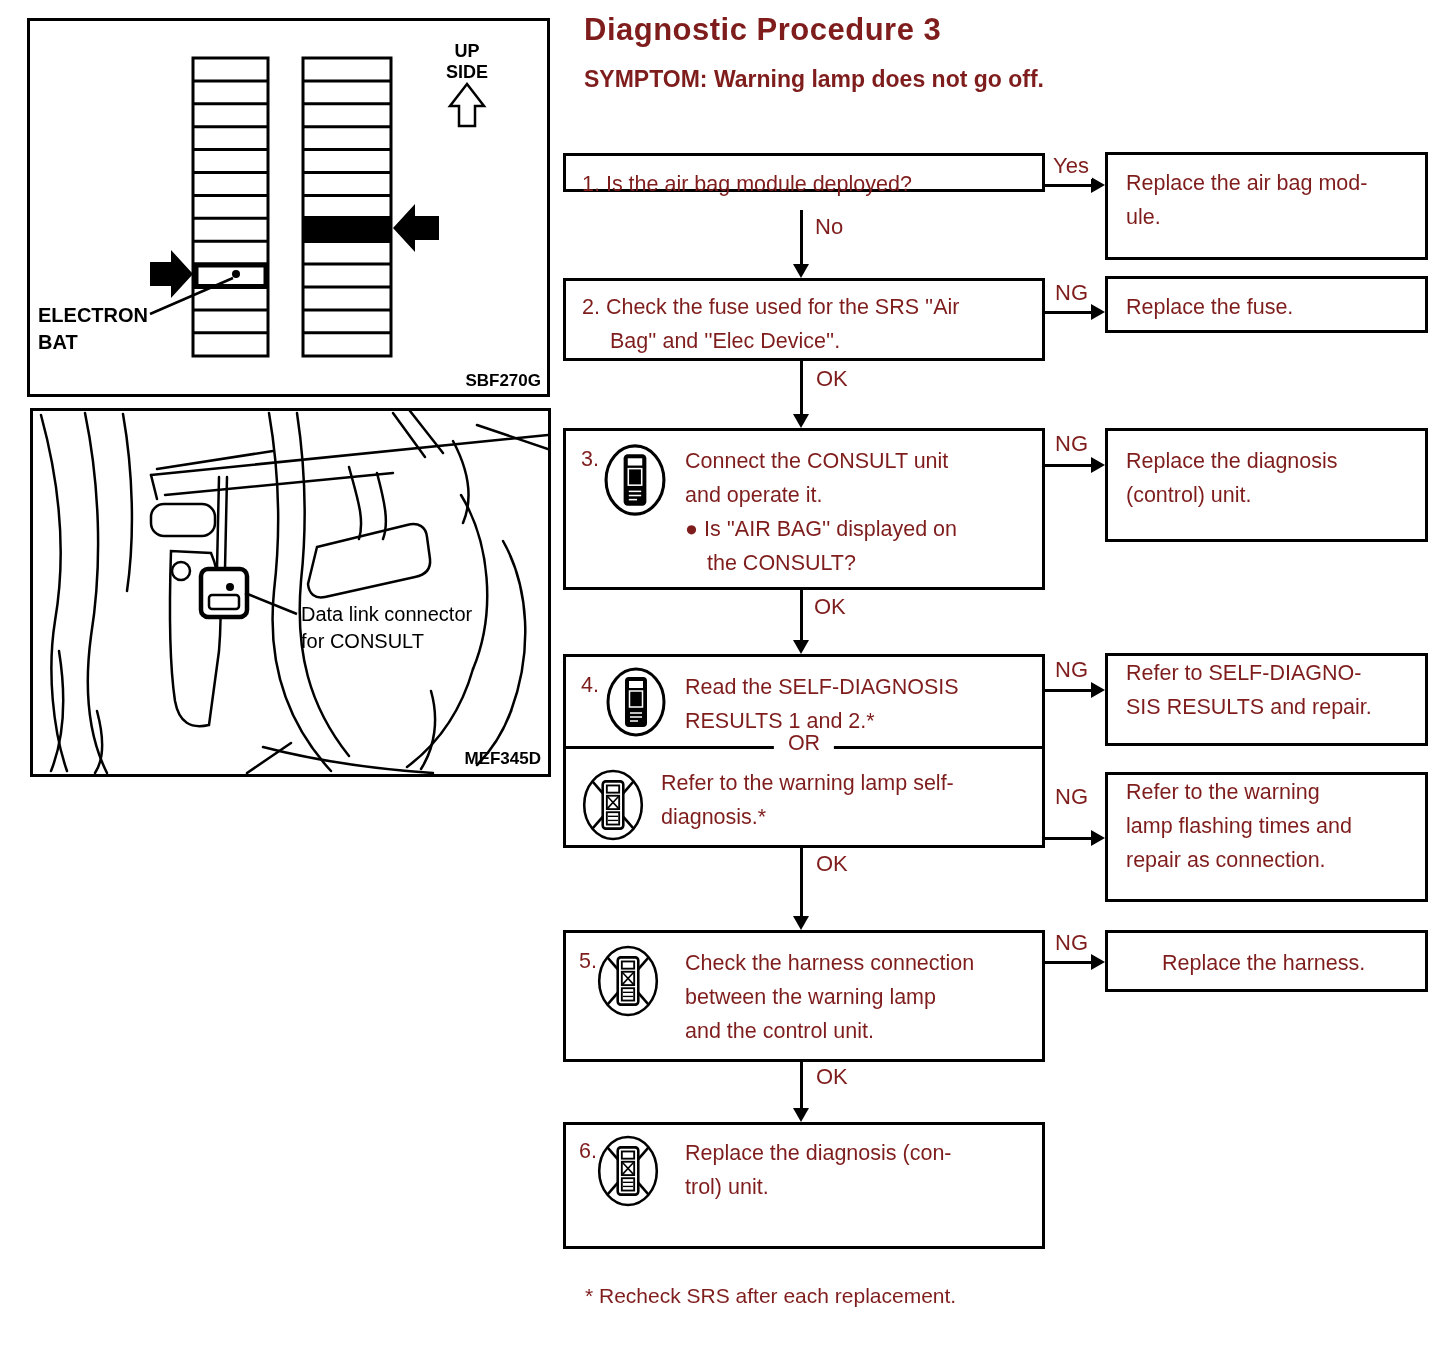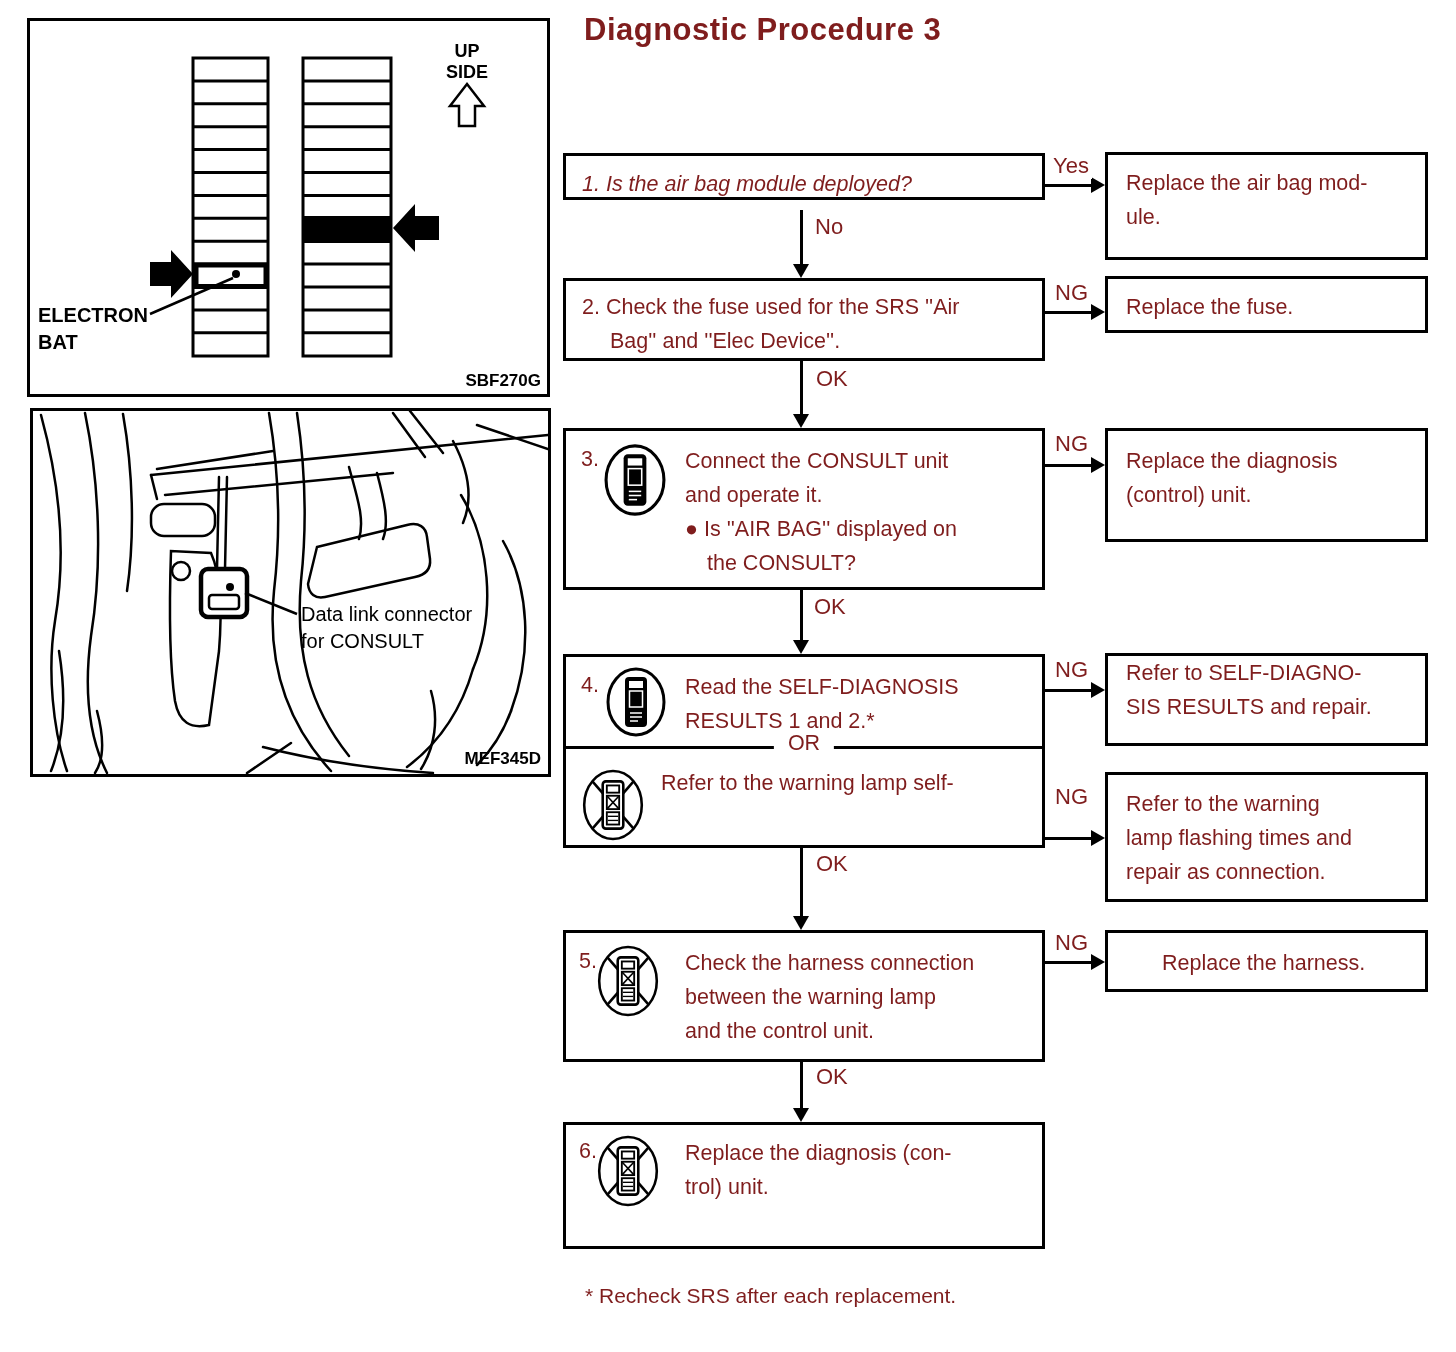--- a/index.html
+++ b/index.html
@@ -34,20 +34,21 @@
   .head-down{position:absolute;width:0;height:0;border-left:8px solid transparent;border-right:8px solid transparent;border-top:14px solid #000;}
   .head-right{position:absolute;width:0;height:0;border-top:8px solid transparent;border-bottom:8px solid transparent;border-left:14px solid #000;}
   .flow-label{position:absolute;font-size:22px;background:#fff;padding:0 3px;}
 </style>
 </head>
 <body>
 
 <div class="canvas">
 
   <div class="page-title">Diagnostic Procedure 3</div>
+  <div class="symptom">SYMPTOM: Warning lamp does not go off.</div>
 
   <div class="fig fig1">
     <svg viewBox="0 0 517 373">
 
       <g stroke="#000" stroke-width="3" fill="none">
         <rect x="163" y="37" width="75" height="298"></rect>
         <rect x="273" y="37" width="88" height="298"></rect>
         <g>
           <line x1="163" y1="59.9" x2="238" y2="59.9"></line>
             <line x1="163" y1="82.8" x2="238" y2="82.8"></line>
@@ -148,21 +149,21 @@
         <rect x="176" y="184" width="30" height="14" rx="3" fill="#fff" stroke="#000" stroke-width="2.5"></rect>
         <circle cx="197" cy="176" r="4" fill="#000"></circle>
         <line x1="212" y1="182" x2="264" y2="203" stroke="#000" stroke-width="2.5"></line>
       </g>
       <text x="268" y="210" font-size="20" font-weight="500">Data link connector</text>
       <text x="268" y="237" font-size="20" font-weight="500">for CONSULT</text>
       <text x="508" y="353" font-size="17" font-weight="700" text-anchor="end">MEF345D</text>
     </svg>
   </div>
 
-  <div class="qbox" style="top:153px;height:47px;font-style:italic;">
+  <div class="qbox" style="top:153px;height:39px;">
     <div class="box-line" style="padding:11px 0 0 16px;">1. Is the air bag module deployed?</div>
   </div>
 
   <div class="qbox" style="top:278px;height:83px;">
     <div class="text-block" style="left:16px;top:9px;">
       <div class="box-line">2. Check the fuse used for the SRS ''Air</div>
       <div class="box-line" style="padding-left:28px;">Bag'' and ''Elec Device''.</div>
     </div>
   </div>
 
@@ -216,20 +217,21 @@
         <rect x="24" y="26" width="12" height="13" fill="none" stroke="#000" stroke-width="1.8"></rect>
         <line x1="24" y1="26" x2="36" y2="39" stroke="#000" stroke-width="1.5"></line>
         <line x1="36" y1="26" x2="24" y2="39" stroke="#000" stroke-width="1.5"></line>
         <rect x="24" y="42" width="12" height="12" fill="none" stroke="#000" stroke-width="1.8"></rect>
         <line x1="25" y1="46" x2="35" y2="46" stroke="#000" stroke-width="1.3"></line>
         <line x1="25" y1="50" x2="35" y2="50" stroke="#000" stroke-width="1.3"></line>
       </svg>
     </div>
     <div class="text-block" style="left:95px;top:109px;line-height:35px;">
       <div class="box-line">Refer to the warning lamp self-</div>
+      <div class="box-line">diagnosis.*</div>
     </div>
   </div>
 
   <div class="qbox" style="top:930px;height:132px;">
     <div class="step-num" style="left:13px;top:16px;">5.</div>
     <div class="step-icon" style="left:30px;top:12px;">
       <svg width="64" height="72" viewBox="0 0 60 70">
         <ellipse cx="30" cy="35" rx="28" ry="33" fill="#fff" stroke="#000" stroke-width="2.5"></ellipse>
         <line x1="10" y1="12" x2="50" y2="58" stroke="#000" stroke-width="2.5"></line>
         <line x1="50" y1="12" x2="10" y2="58" stroke="#000" stroke-width="2.5"></line>
@@ -288,21 +290,21 @@
       <div class="box-line">(control) unit.</div>
     </div>
   </div>
   <div class="rbox" style="top:653px;height:93px;">
     <div style="">
       <div class="box-line">Refer to SELF-DIAGNO-</div>
       <div class="box-line">SIS RESULTS and repair.</div>
     </div>
   </div>
   <div class="rbox" style="top:772px;height:130px;">
-    <div style="padding-top:0;margin-top:12px;">
+    <div style="padding-top:0;">
       <div class="box-line">Refer to the warning</div>
       <div class="box-line">lamp flashing times and</div>
       <div class="box-line">repair as connection.</div>
     </div>
   </div>
   <div class="rbox" style="top:930px;height:62px;">
     <div class="box-line" style="padding-top:13px;margin-left:36px;">Replace the harness.</div>
   </div>
 
   <div class="vline" style="left:800px;top:210px;height:55px;"></div>

